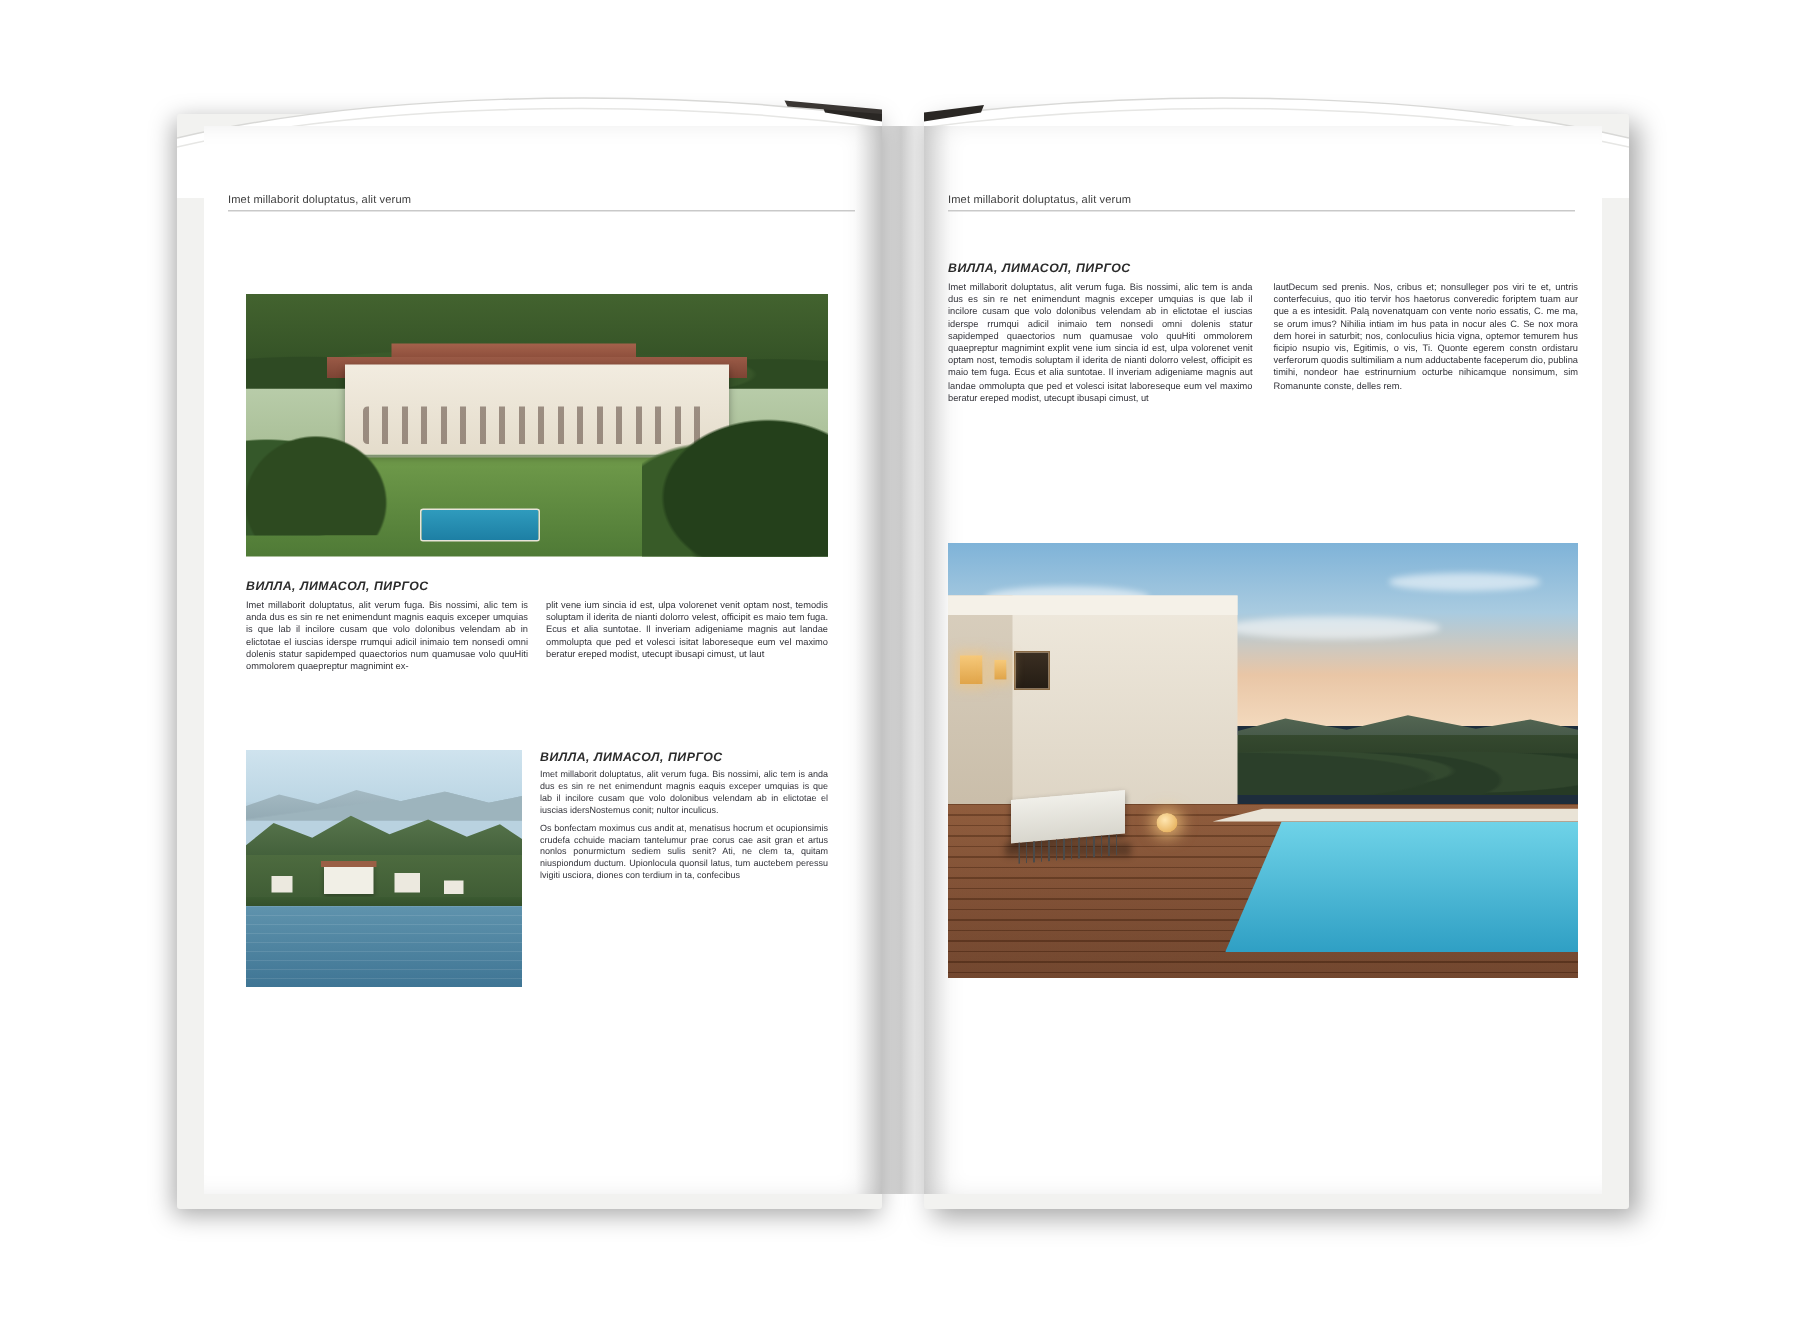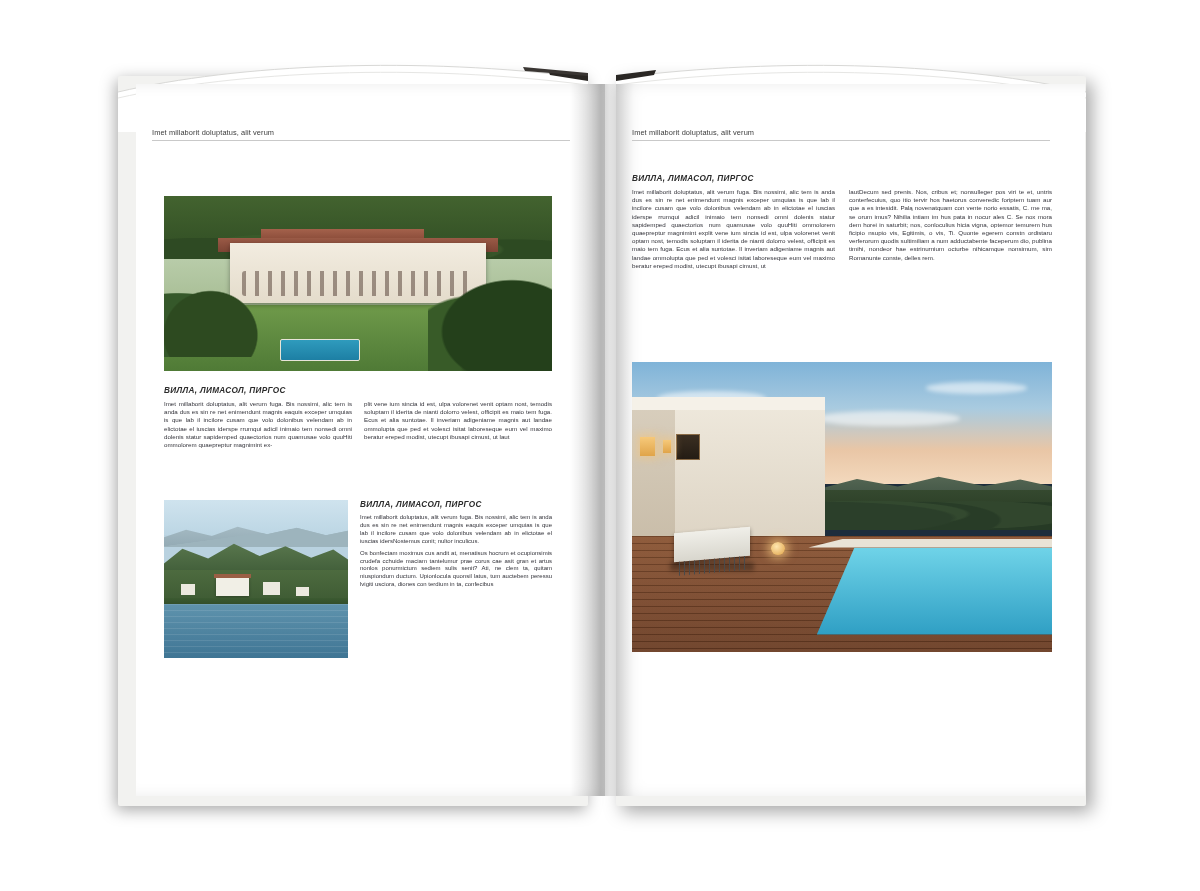--- a/index.html
+++ b/index.html
@@ -44,21 +44,20 @@
     height: 730px;
     background: #f2f2f0;
     box-shadow: 6px 6px 18px rgba(0,0,0,0.35);
   }
 
   
   .page {
     position: absolute;
     background: #ffffff;
     overflow: hidden;
-    padding-left: 17px;
   }
   .page-left {
     left: 18px;
     top: 22px;
     width: 452px;
     height: 712px;
     box-shadow: inset -14px 0 22px -10px rgba(0,0,0,0.22);
   }
   .page-right {
     left: 498px;

